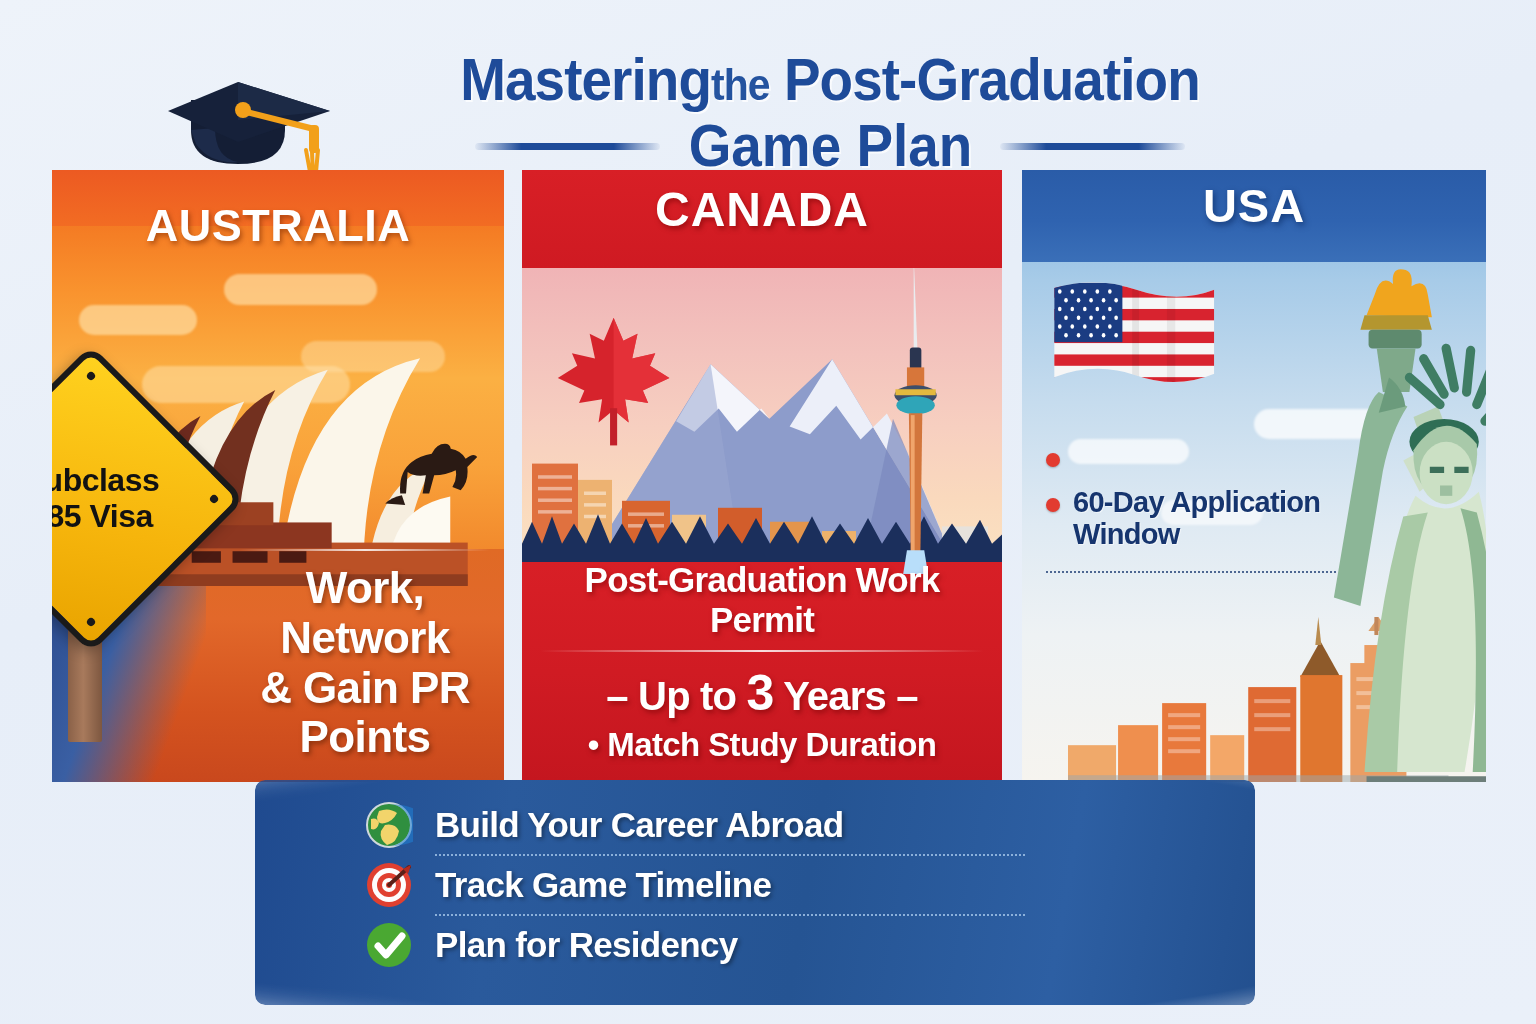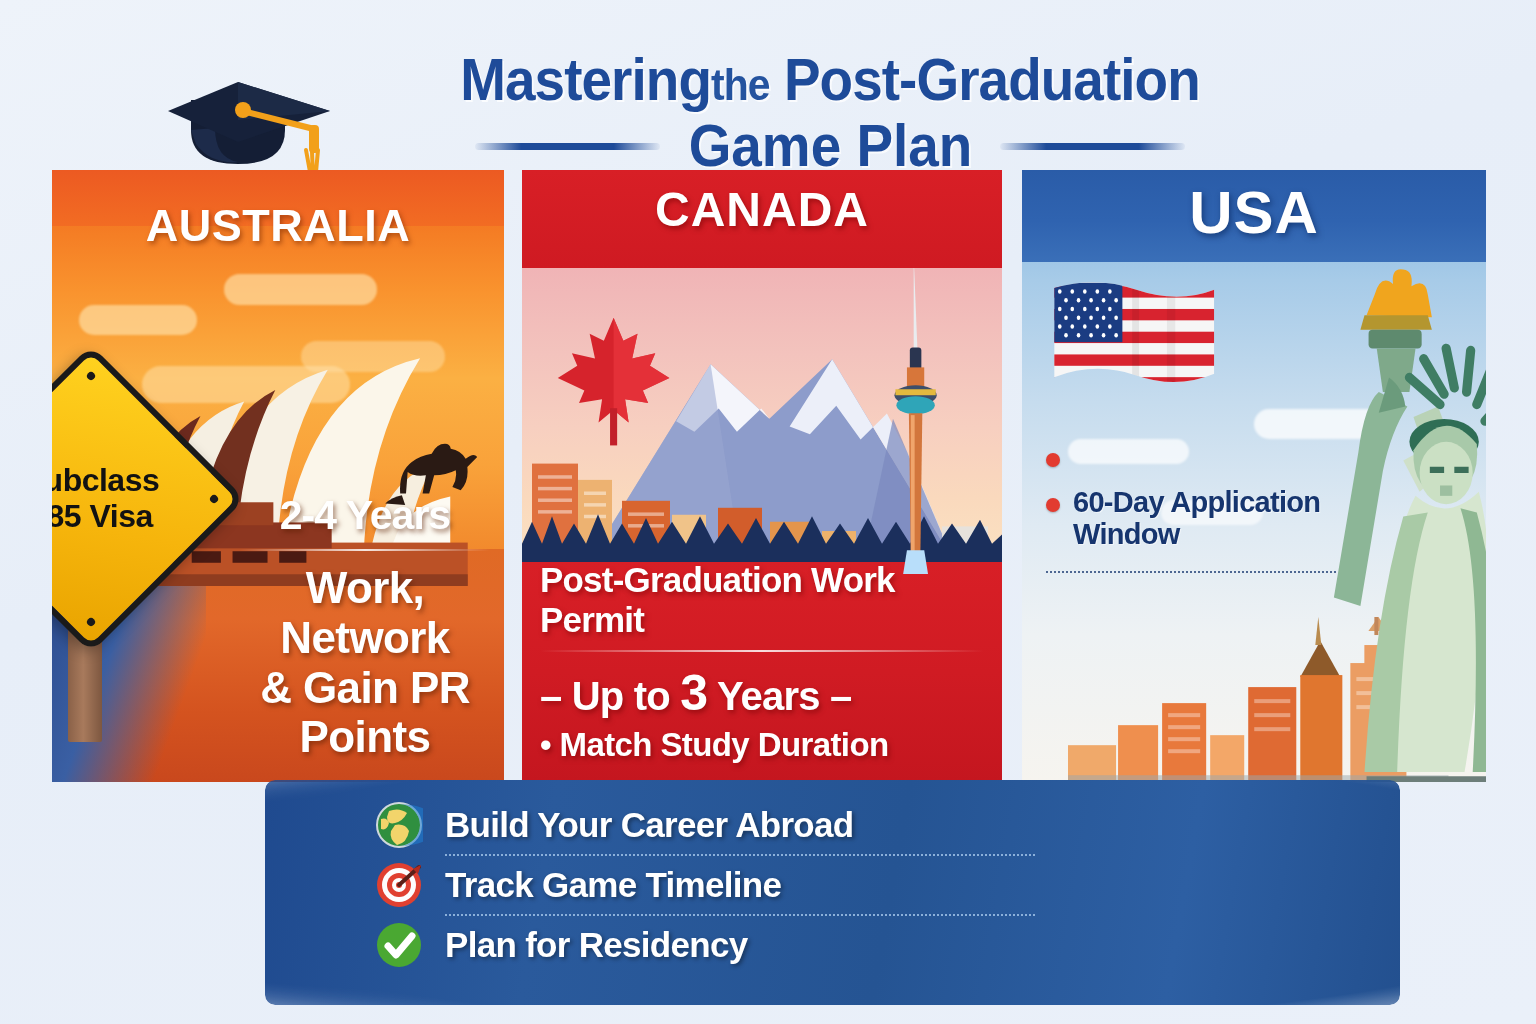--- a/index.html
+++ b/index.html
@@ -86,21 +86,21 @@
   .ca-sky{position:absolute;left:0;top:16%;width:100%;height:50%;
     background:linear-gradient(180deg,#f0b4b6 0%,#f3c3bd 28%,#f7cfc0 52%,#fad9bd 75%,#fbe3c2 100%);}
   .ca-bottom{position:absolute;left:0;top:64%;width:100%;height:36%;
     background:linear-gradient(180deg,#d81f26 0%,#d01b23 50%,#c4161f 100%);}
   .ca-mountain{position:absolute;left:14%;bottom:36%;width:76%;height:36%;}
   .ca-city{position:absolute;left:0;bottom:36%;width:100%;height:19%;}
   .ca-trees{position:absolute;left:0;bottom:36%;width:100%;height:9%;}
   .maple{position:absolute;left:7%;top:20%;width:24%;height:29%;}
   .cntower{position:absolute;right:11%;top:14%;width:14%;height:52%;}
 
-  .ca-copy{position:absolute;left:0;right:0;bottom:18px;text-align:left;z-index:5;padding:0 18px;}
+  .ca-copy{position:absolute;left:0;right:0;bottom:18px;text-align:center;z-index:5;padding:0 18px;}
   .ca-h{font-size:35px;font-weight:bold;color:#fff;letter-spacing:-.8px;
     text-shadow:2px 3px 5px rgba(110,0,0,.5);}
   .ca-dur{font-size:40px;font-weight:bold;color:#fff;letter-spacing:-.8px;
     text-shadow:2px 3px 5px rgba(110,0,0,.5);}
   .ca-dur .big{font-size:50px;}
   .ca-note{font-size:33px;font-weight:bold;color:#fff;letter-spacing:-.6px;margin-top:4px;
     text-shadow:2px 3px 5px rgba(110,0,0,.5);}
 
   
   .us-sky{position:absolute;left:0;top:0;width:100%;height:100%;
@@ -113,21 +113,21 @@
 
   .us-list{position:absolute;left:24px;top:272px;width:300px;z-index:6;}
   .us-item{display:flex;gap:13px;align-items:flex-start;margin-bottom:20px;}
   .us-bullet{width:14px;height:14px;border-radius:50%;background:#e23b30;flex:0 0 auto;margin-top:11px;
     box-shadow:0 1px 2px rgba(0,0,0,.25);}
   .us-text{font-size:29px;font-weight:bold;color:#16356e;line-height:1.1;letter-spacing:-.7px;
     text-shadow:1px 1px 0 rgba(255,255,255,.55);}
   .us-divider{height:1px;border-top:2px dotted #1b3a72;opacity:.75;margin:6px 0 20px;width:290px;}
 
   
-  .banner{position:absolute;left:265px;top:780px;width:1135px;height:225px;}
+  .banner{position:absolute;left:255px;top:780px;width:1000px;height:225px;}
   .banner-brush{position:absolute;inset:0;
     background:linear-gradient(100deg,#1f4a8f 0%,#2a5a9c 25%,#255493 55%,#2d5fa3 80%,#23508f 100%);
     -webkit-mask-image:
       radial-gradient(58% 62% at 16% 50%, #000 70%, transparent 100%),
       radial-gradient(86% 80% at 54% 48%, #000 76%, transparent 100%),
       radial-gradient(48% 52% at 90% 46%, #000 62%, transparent 100%);
     -webkit-mask-composite:source-over;
     mask-image:
       radial-gradient(58% 62% at 16% 50%, #000 70%, transparent 100%),
       radial-gradient(86% 80% at 54% 48%, #000 76%, transparent 100%),
@@ -215,21 +215,20 @@
         </div>
 
         <div class="roo">
           <svg viewBox="0 0 120 100" width="100%" height="100%">
             <path d="M28 78 q-2 -26 14 -38 q10 -8 24 -10 q6 -12 16 -12 q6 0 7 6 q12 2 18 12 q10 -8 14 -2 q-6 6 -12 12 q2 18 -8 28 l-10 -4 q6 -10 4 -20 q-12 6 -26 6 l-6 22 l-8 0 l4 -22 q-14 2 -22 -4 l-2 26 z" fill="#2a1a14"></path>
             <path d="M30 80 q-12 2 -20 10 l24 2 z" fill="#2a1a14"></path>
           </svg>
         </div>
 
         <div class="au-copy">
-          <div class="au-dur">2-4 Years</div>
           <div class="hr-soft"></div>
           <div class="au-sub">
             <span>Work, Network</span><br>
             <span>&amp; Gain PR Points</span>
           </div>
         </div>
       </div>
 
       <div class="au-header" style="height:56px;background:linear-gradient(180deg,#ec5a22,#f26c23);"></div>
       <div style="position:absolute;left:0;top:6px;width:100%;text-align:center;z-index:7;
@@ -447,21 +446,21 @@
               </g>
               <path d="M118 0 l10 0 l0 140 l-10 0 z" fill="rgba(0,0,0,.07)"></path>
               <path d="M168 0 l12 0 l0 140 l-12 0 z" fill="rgba(0,0,0,.06)"></path>
             </g>
           </svg>
         </div>
       </div>
 
       <div class="us-header"></div>
       <div style="position:absolute;left:0;top:8px;width:100%;text-align:center;z-index:7;
-                  font-size:60px;font-weight:bold;color:#fff;letter-spacing:1px;
+                  font-size:47px;font-weight:bold;color:#fff;letter-spacing:1px;
                   text-shadow:2px 3px 6px rgba(0,30,80,.55);">USA</div>
 
       <div class="us-list">
         <div class="us-item">
           <span class="us-bullet"></span>
         </div>
         <div class="us-item">
           <span class="us-bullet"></span>
           <span class="us-text">60-Day Application Window</span>
         </div>

